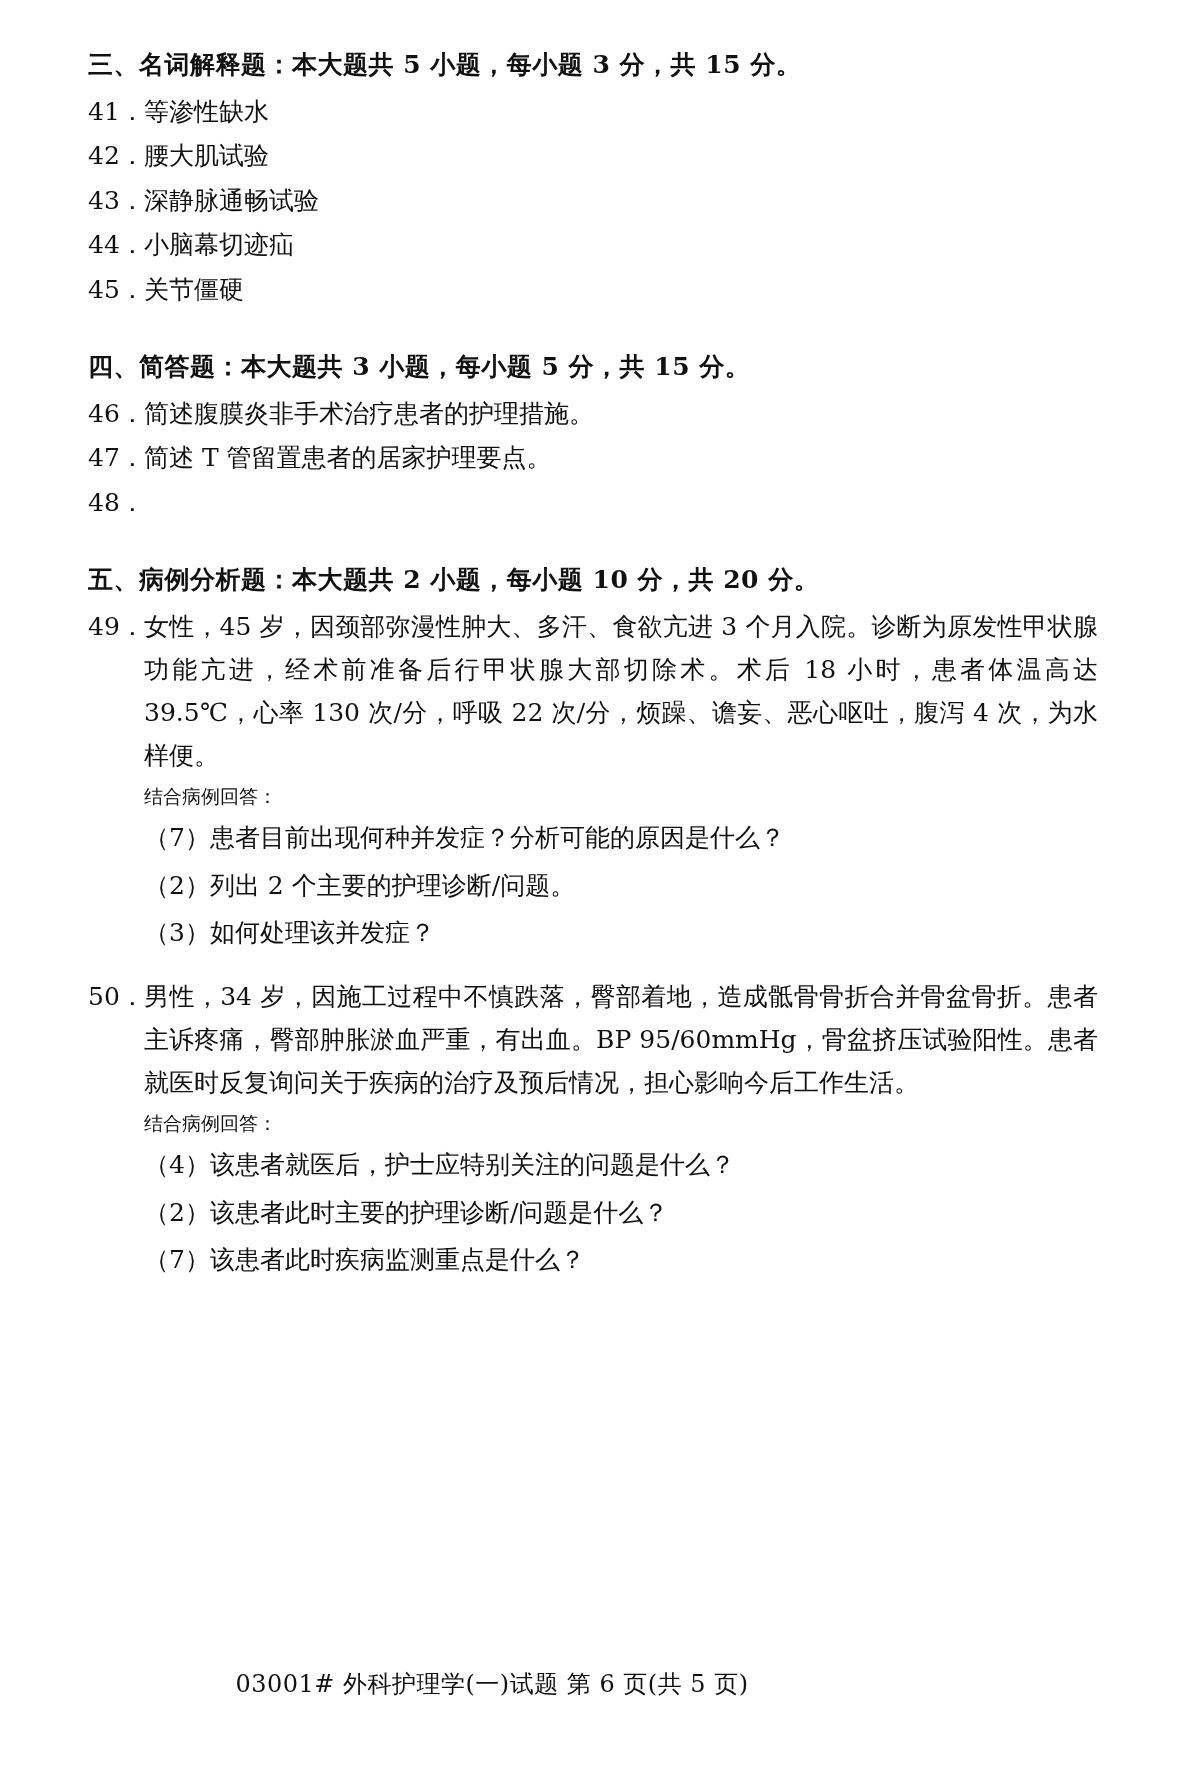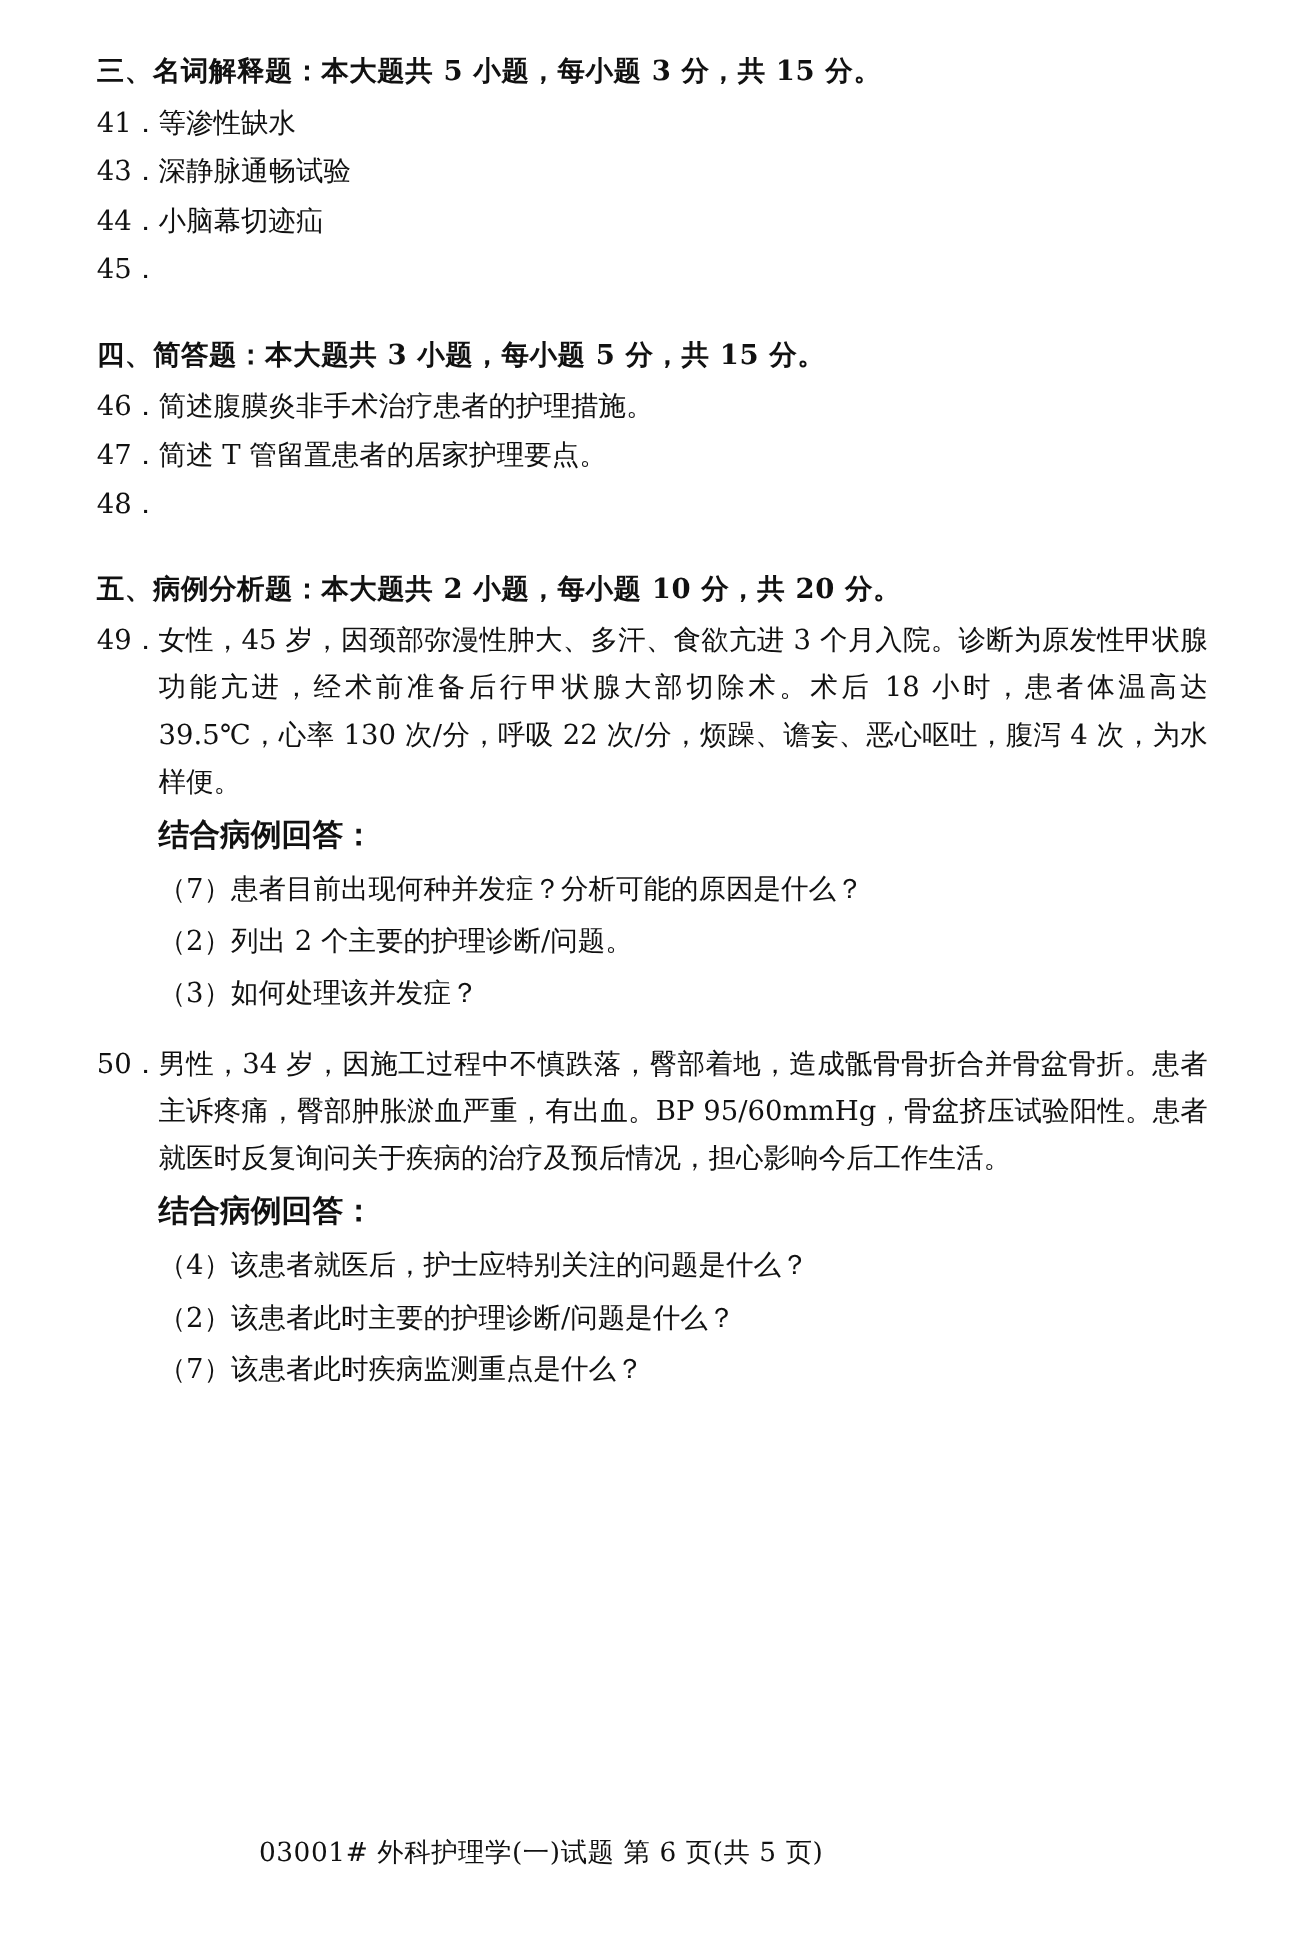--- a/index.html
+++ b/index.html
@@ -69,24 +69,23 @@
     font-size: 25px;
     line-height: 1.72;
   }
   .case-col { flex: 1 1 auto; }
   .sub-line {
     font-size: 25px;
     line-height: 1.66;
     padding: 3px 0;
   }
   .answer-lead {
-    font-size: 28px;
+    font-size: 19px;
     line-height: 1.66;
     padding: 4px 0 2px 0;
-    font-weight: bold;
   }
   .spacer-sm { height: 14px; }
   .footer {
     position: absolute;
     left: 0;
     right: 0;
     top: 1668px;
     text-align: center;
     font-size: 24px;
     letter-spacing: 0.5px;
@@ -98,29 +97,34 @@
 <div class="page">
   <div class="content">
 
     <div class="section-head">三、名词解释题：本大题共 5 小题，每小题 3 分，共 15 分。</div>
 
     <div class="q-line">
       <span class="q-num">41．</span>
       <span class="q-text">等渗性缺水</span>
     </div>
     <div class="q-line">
+      <span class="q-num">42．</span>
+      <span class="q-text">腰大肌试验</span>
+    </div>
+    <div class="q-line">
       <span class="q-num">43．</span>
       <span class="q-text">深静脉通畅试验</span>
     </div>
     <div class="q-line">
       <span class="q-num">44．</span>
       <span class="q-text">小脑幕切迹疝</span>
     </div>
     <div class="q-line">
       <span class="q-num">45．</span>
+      <span class="q-text">关节僵硬</span>
     </div>
 
     <div class="block-gap"></div>
 
     <div class="section-head">四、简答题：本大题共 3 小题，每小题 5 分，共 15 分。</div>
 
     <div class="q-line">
       <span class="q-num">46．</span>
       <span class="q-text">简述腹膜炎非手术治疗患者的护理措施。</span>
     </div>

